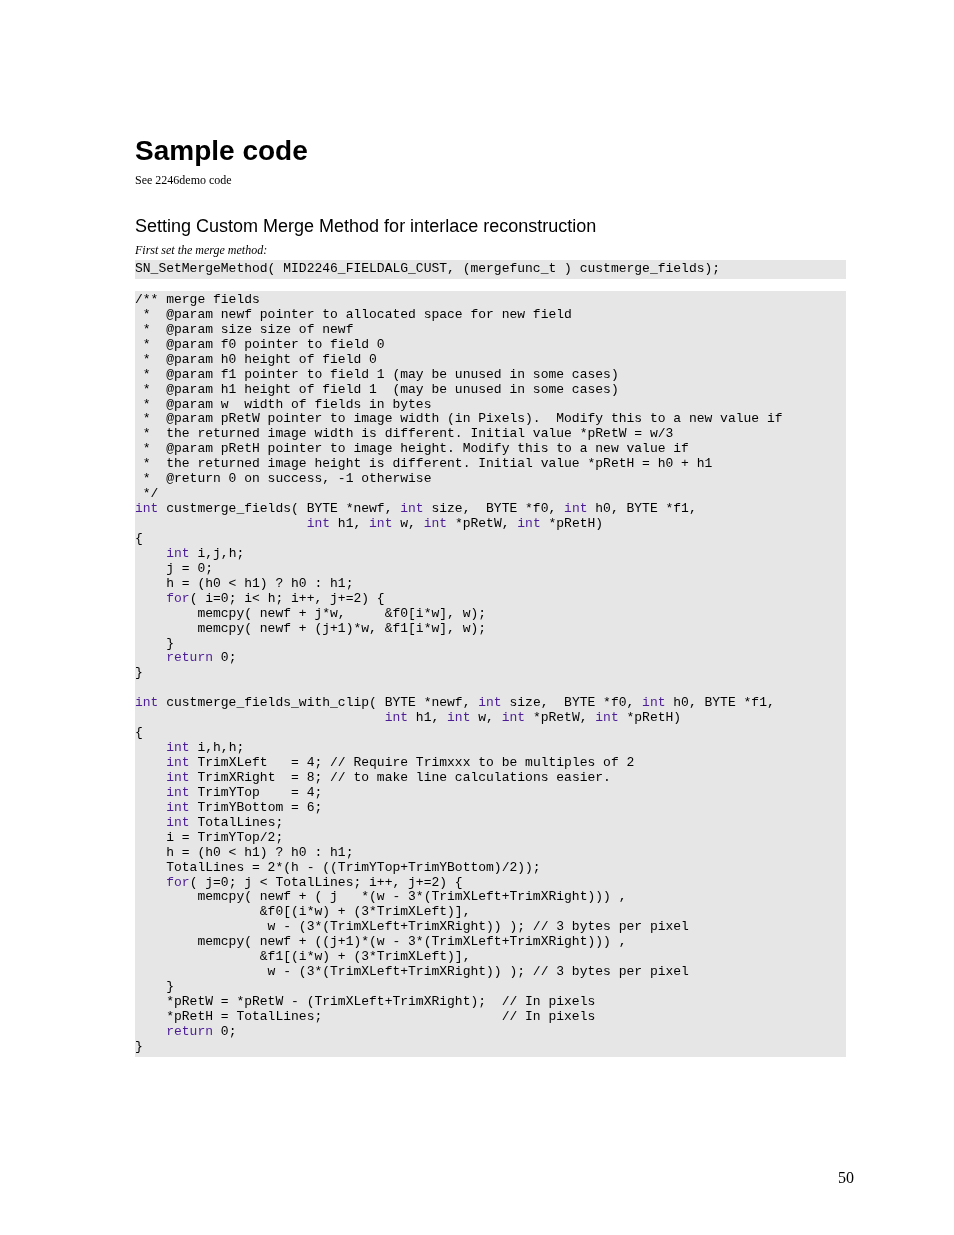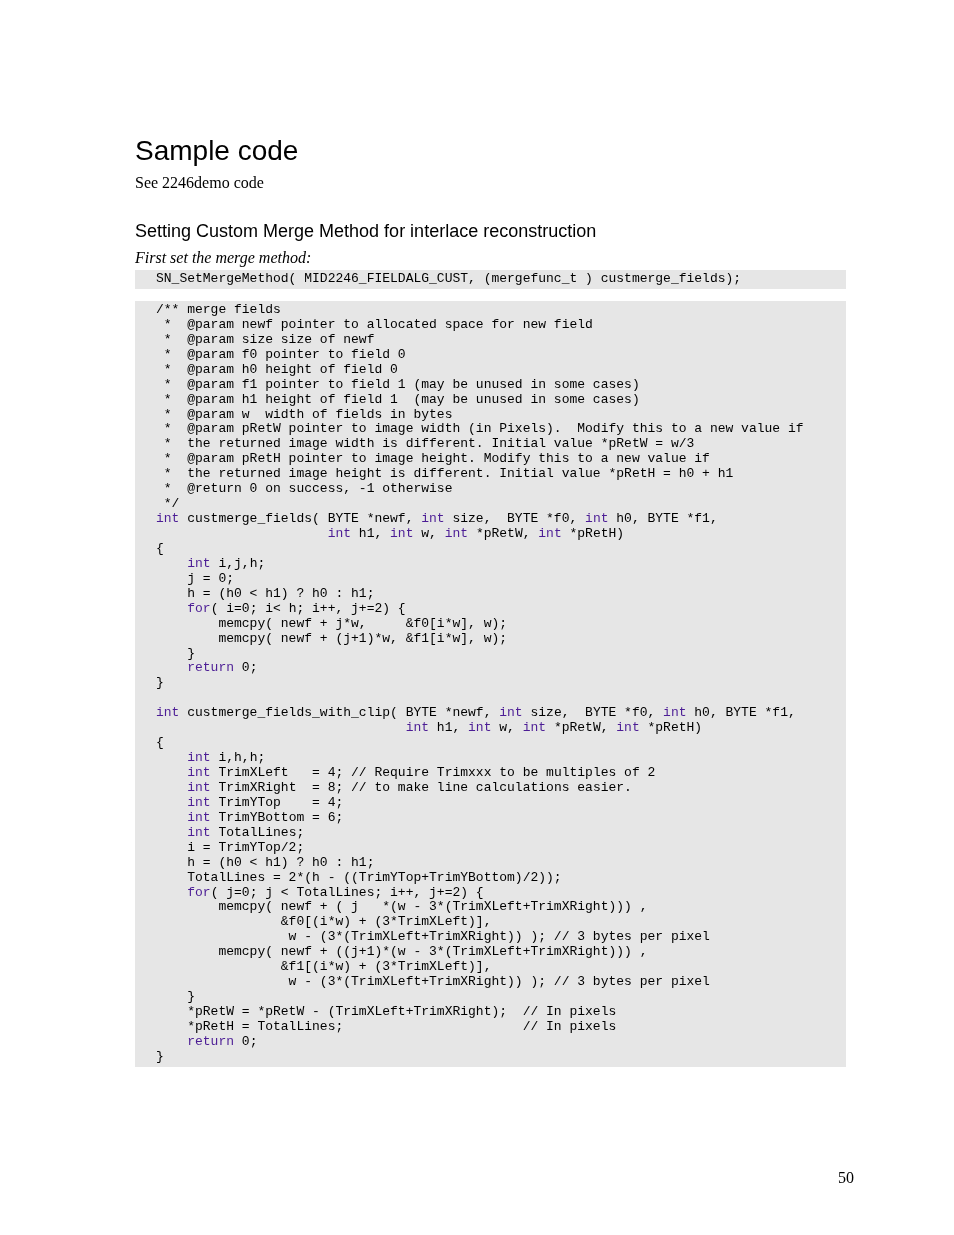--- a/index.html
+++ b/index.html
@@ -12,42 +12,42 @@
   }
   .page {
     width: 954px;
     min-height: 1235px;
     box-sizing: border-box;
     padding: 135px 108px 60px 135px;
     position: relative;
   }
   h1.title {
     font-family: Arial, Helvetica, sans-serif;
-    font-weight: normal;
+    font-weight: bold;
     font-size: 28px;
     margin: 0 0 6px 0;
   }
   p.para {
     font-family: "Times New Roman", Times, serif;
-    font-size: 16px;
+    font-size: 12px;
     line-height: 1.25;
     margin: 0 0 18px 0;
   }
   h2.subhead {
     font-family: Arial, Helvetica, sans-serif;
     font-weight: normal;
     font-size: 18px;
     margin: 20px 0 6px 0;
   }
   pre.code {
     font-family: "Courier New", Courier, monospace;
     font-size: 13px;
     line-height: 1.15;
     background: #e6e6e6;
-    padding: 2px 21px;
+    padding: 2px 0;
     margin: 0 0 12px 0;
     white-space: pre;
     overflow: hidden;
   }
   pre.code .kw { color: #4c1d95; }
   .pagenum {
     position: absolute;
     bottom: 48px;
     right: 100px;
     font-family: "Times New Roman", Times, serif;

